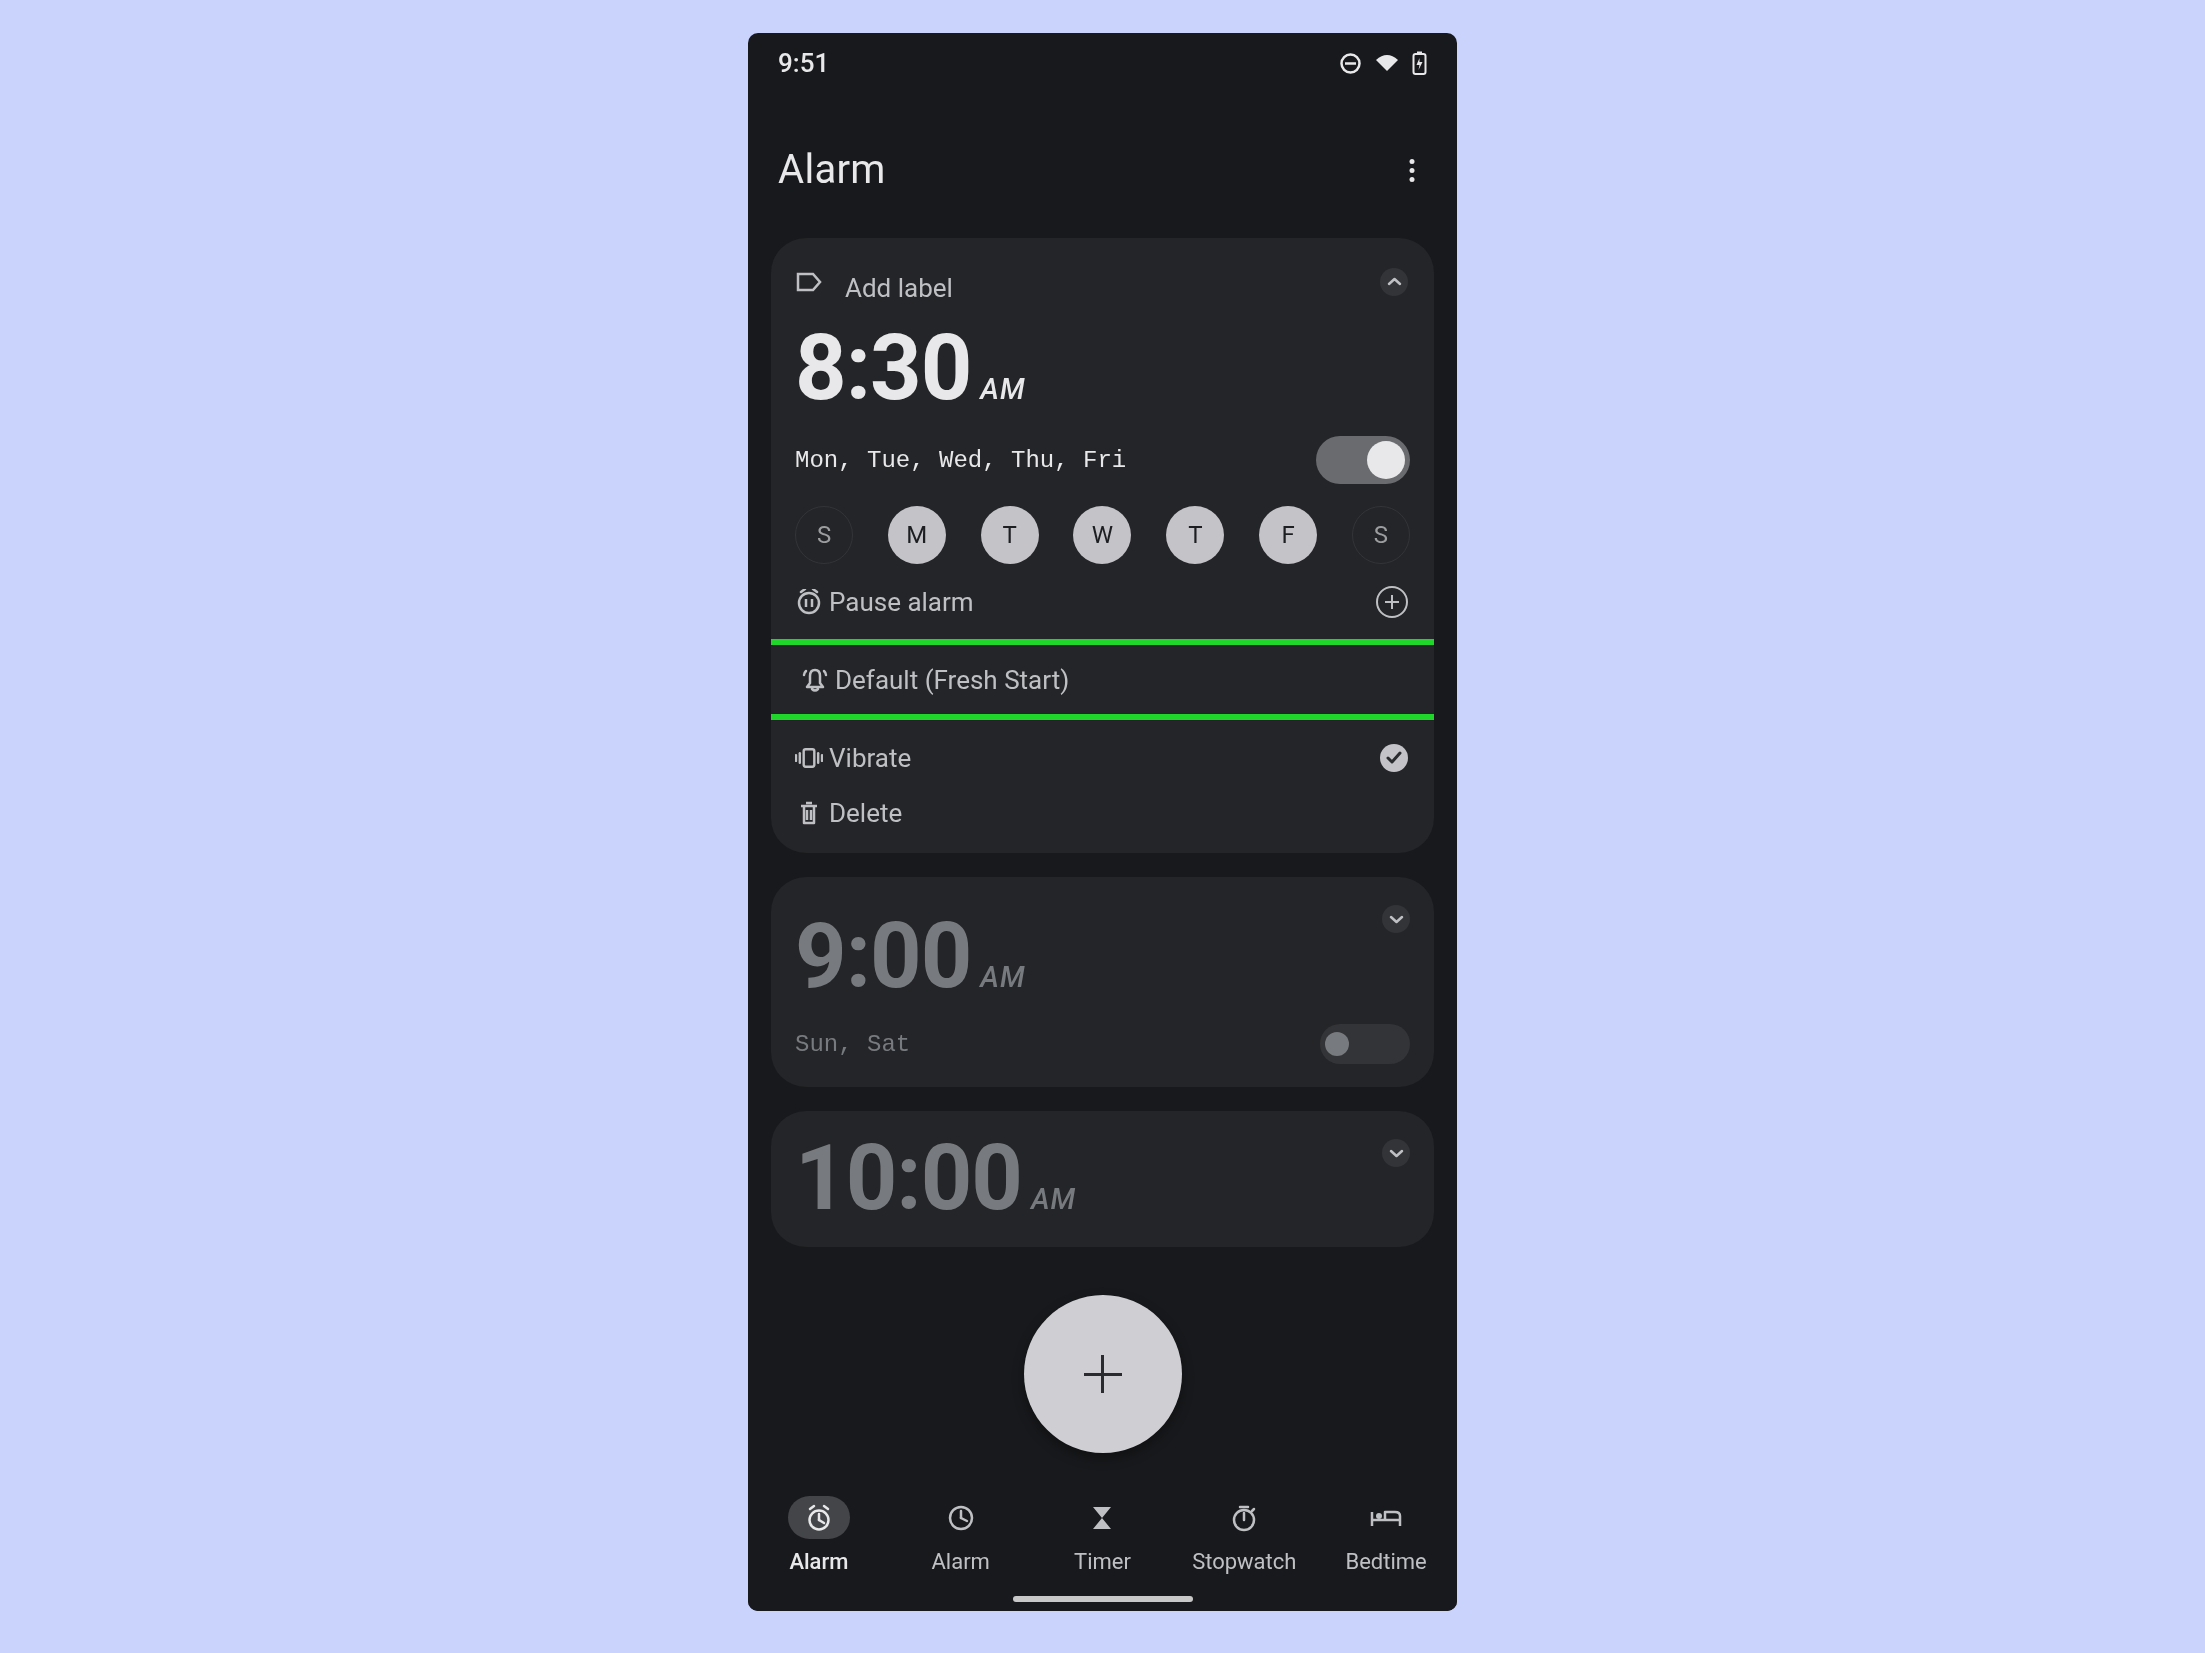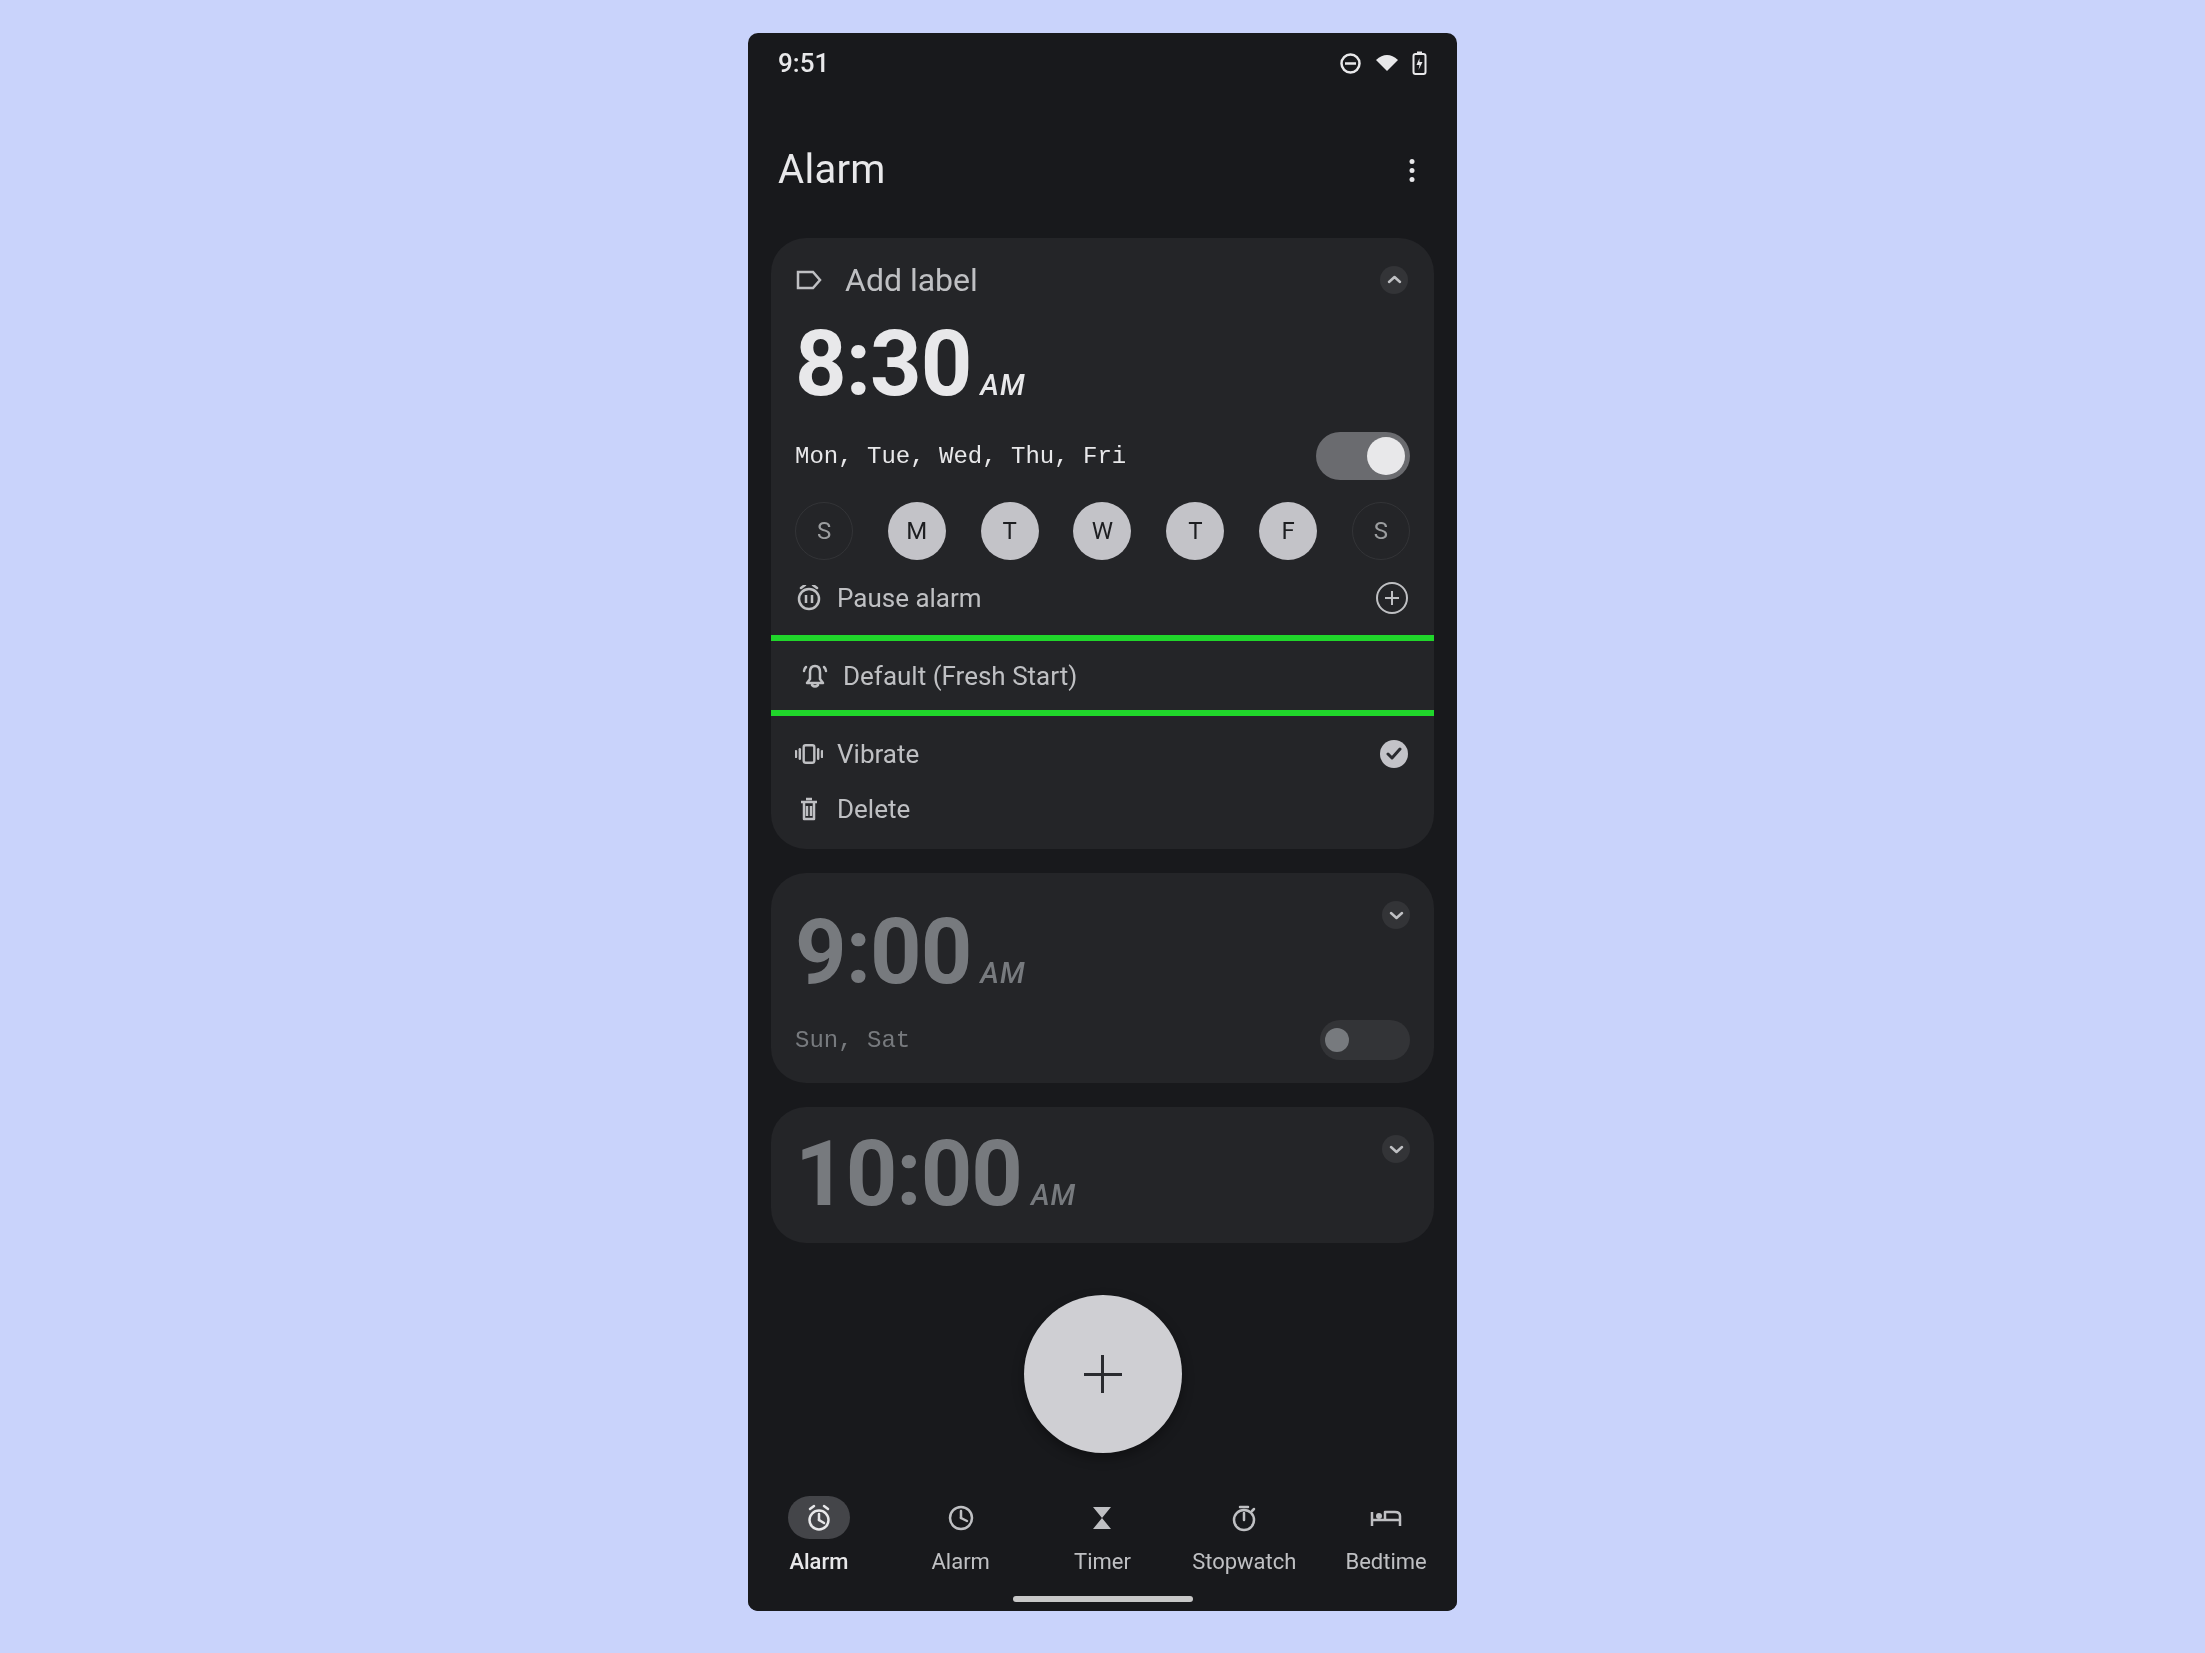--- a/index.html
+++ b/index.html
@@ -83,21 +83,21 @@
     box-sizing:border-box;
     position:relative;
   }
   .card.collapsed{padding:23px 24px 23px 24px;}
   
   .label-row{
     display:flex; align-items:center; gap:22px;
     position:relative;
   }
   .label-row .label-text{
-    font-size:32px; color:var(--text-dim);
+    font-size:26px; color:var(--text-dim);margin-top:12px;
   }
   .collapse-badge{
     position:absolute; right:2px; top:50%; transform:translateY(-50%);
     width:28px;height:28px;border-radius:50%;
     background:var(--chip-off);
     display:flex;align-items:center;justify-content:center;
   }
   .collapse-badge svg{display:block;}
   
   .timerow{
@@ -146,21 +146,21 @@
     box-sizing:border-box;
   }
   .chip.on{background:var(--chip-on);color:var(--chip-on-text);}
   .chip.off{
     color:var(--chip-off-text);
     border:1.5px solid var(--chip-off);
   }
   
   .opt{
     margin-top:20px;
-    display:flex; align-items:center; gap:14px;
+    display:flex; align-items:center; gap:6px;
     position:relative;
     min-height:35px;
   }
   .opt .opt-text{font-size:26px; color:var(--text-dim);}
   .opt .trailing{
     position:absolute; right:2px; top:50%; transform:translateY(-50%);
     width:28px;height:28px;border-radius:50%;
     display:flex;align-items:center;justify-content:center;
   }
   .trailing.outline{border:2px solid var(--text-dim);}

